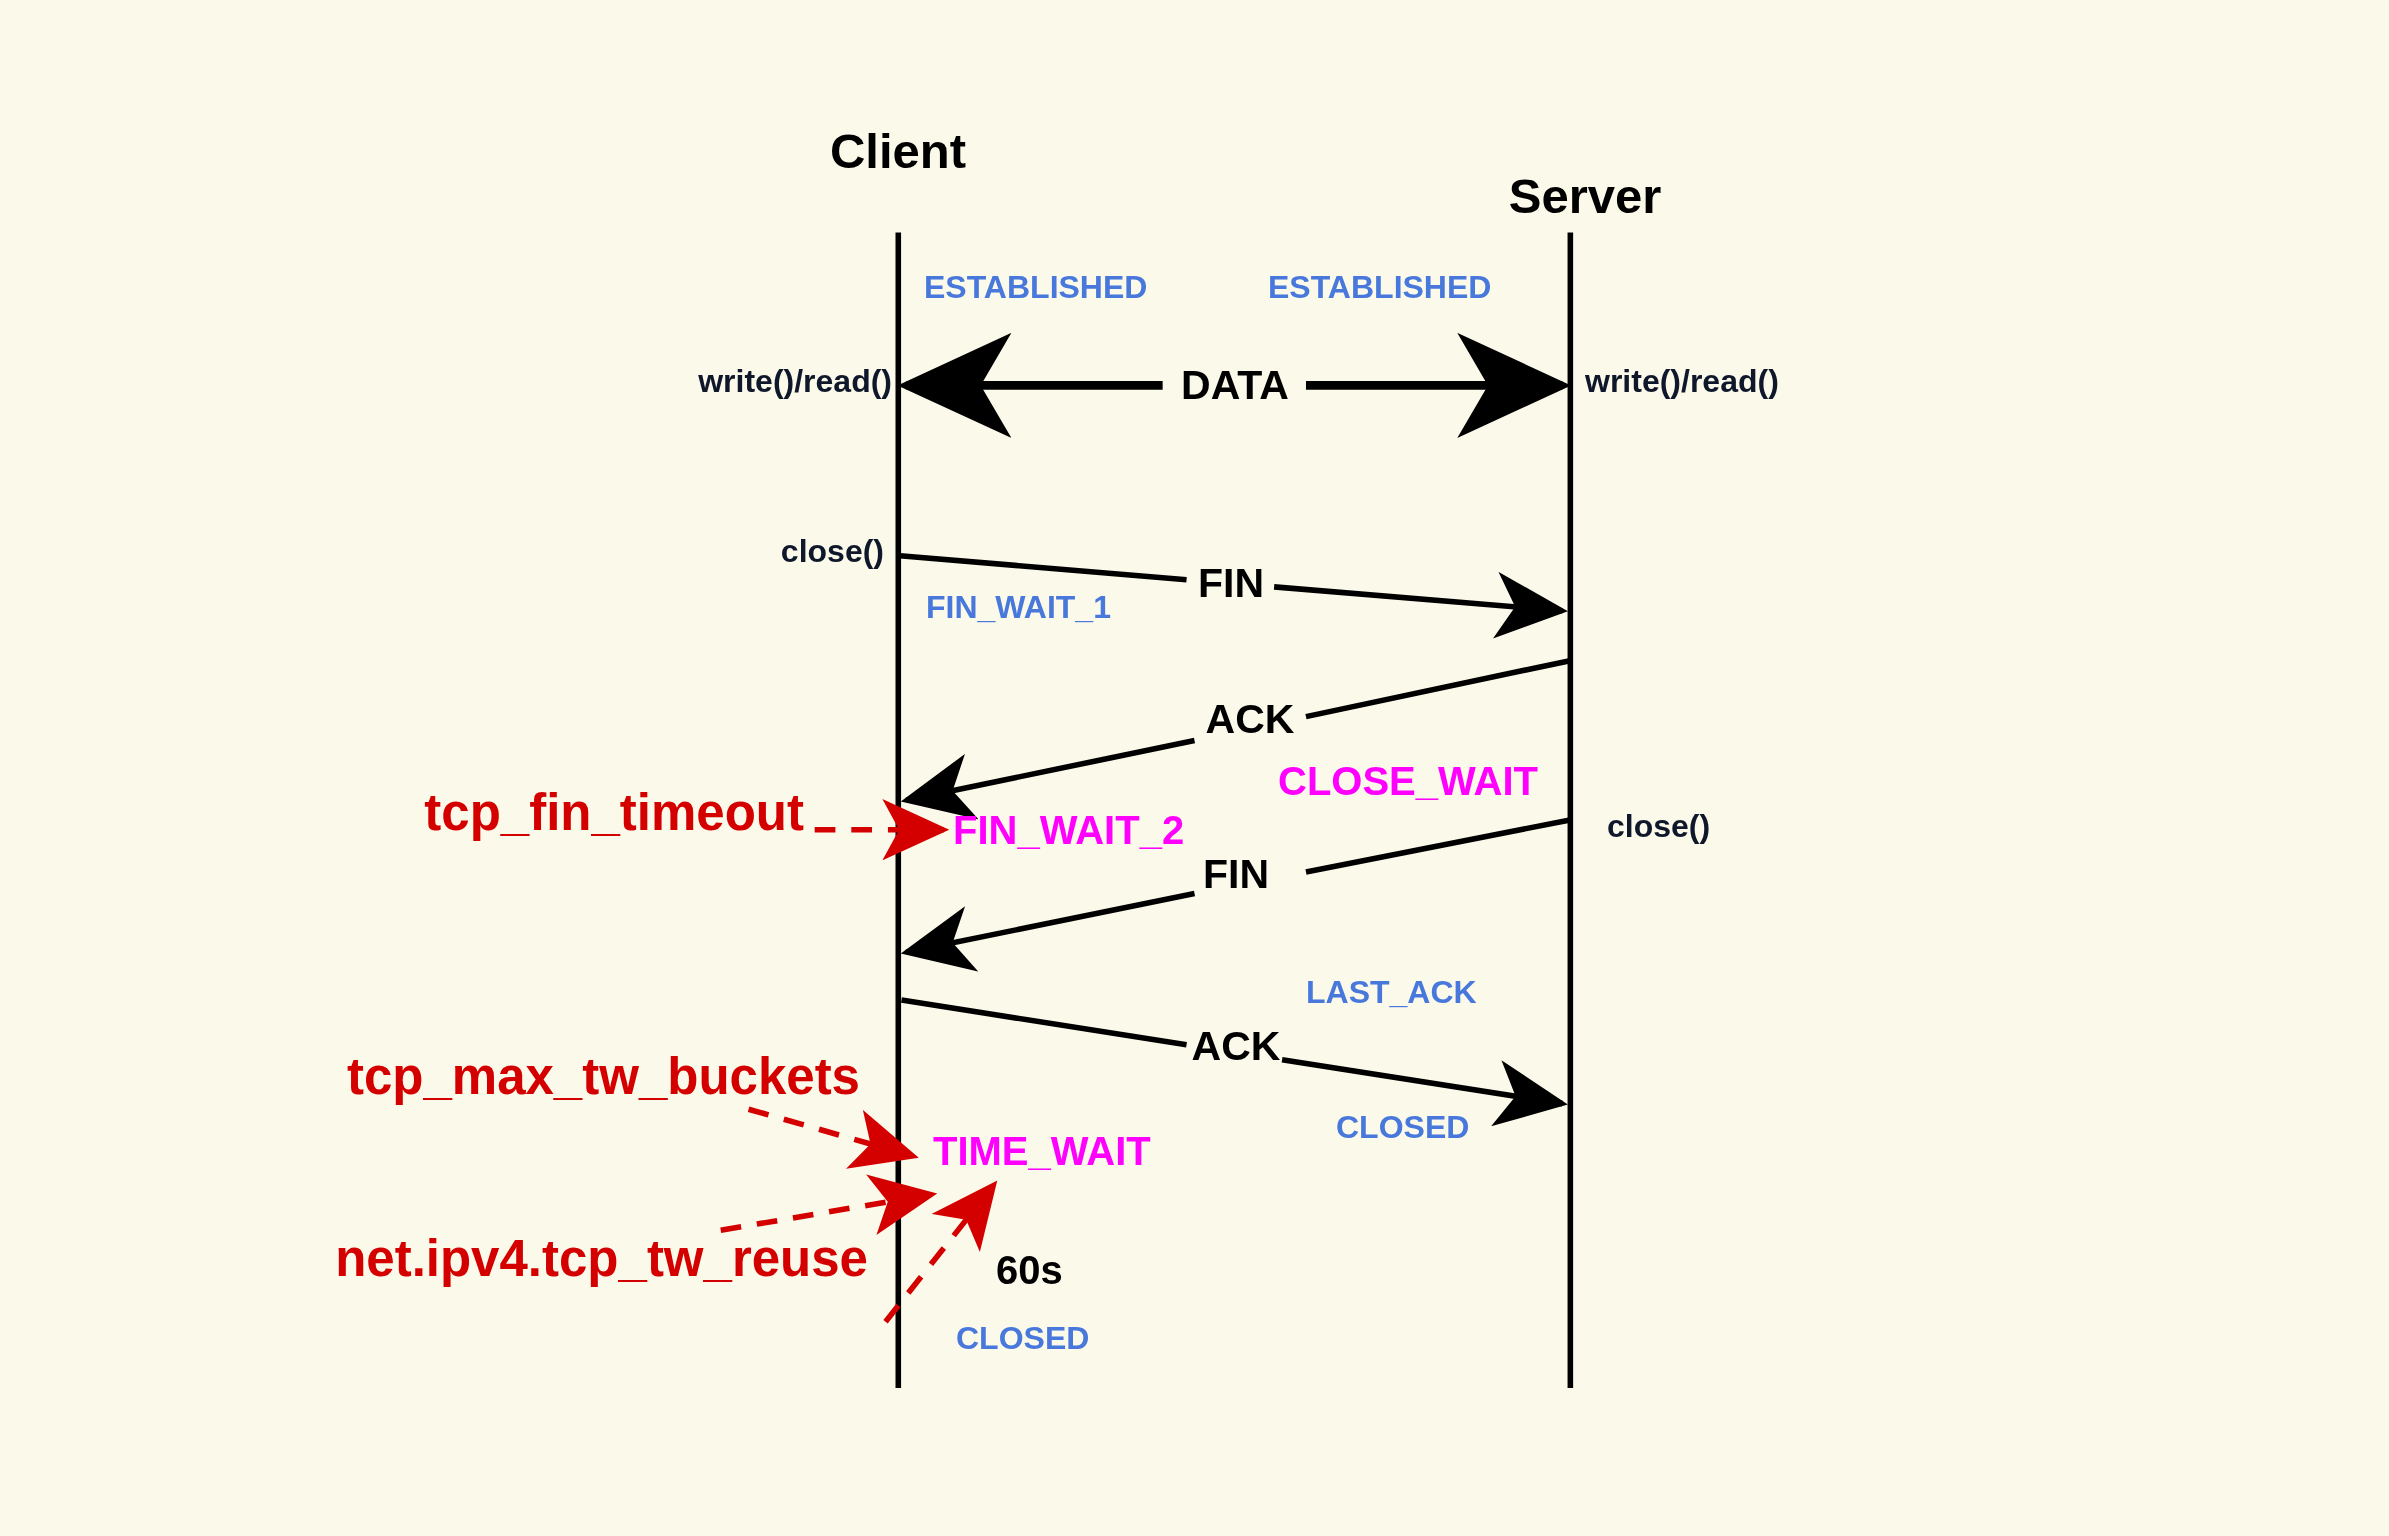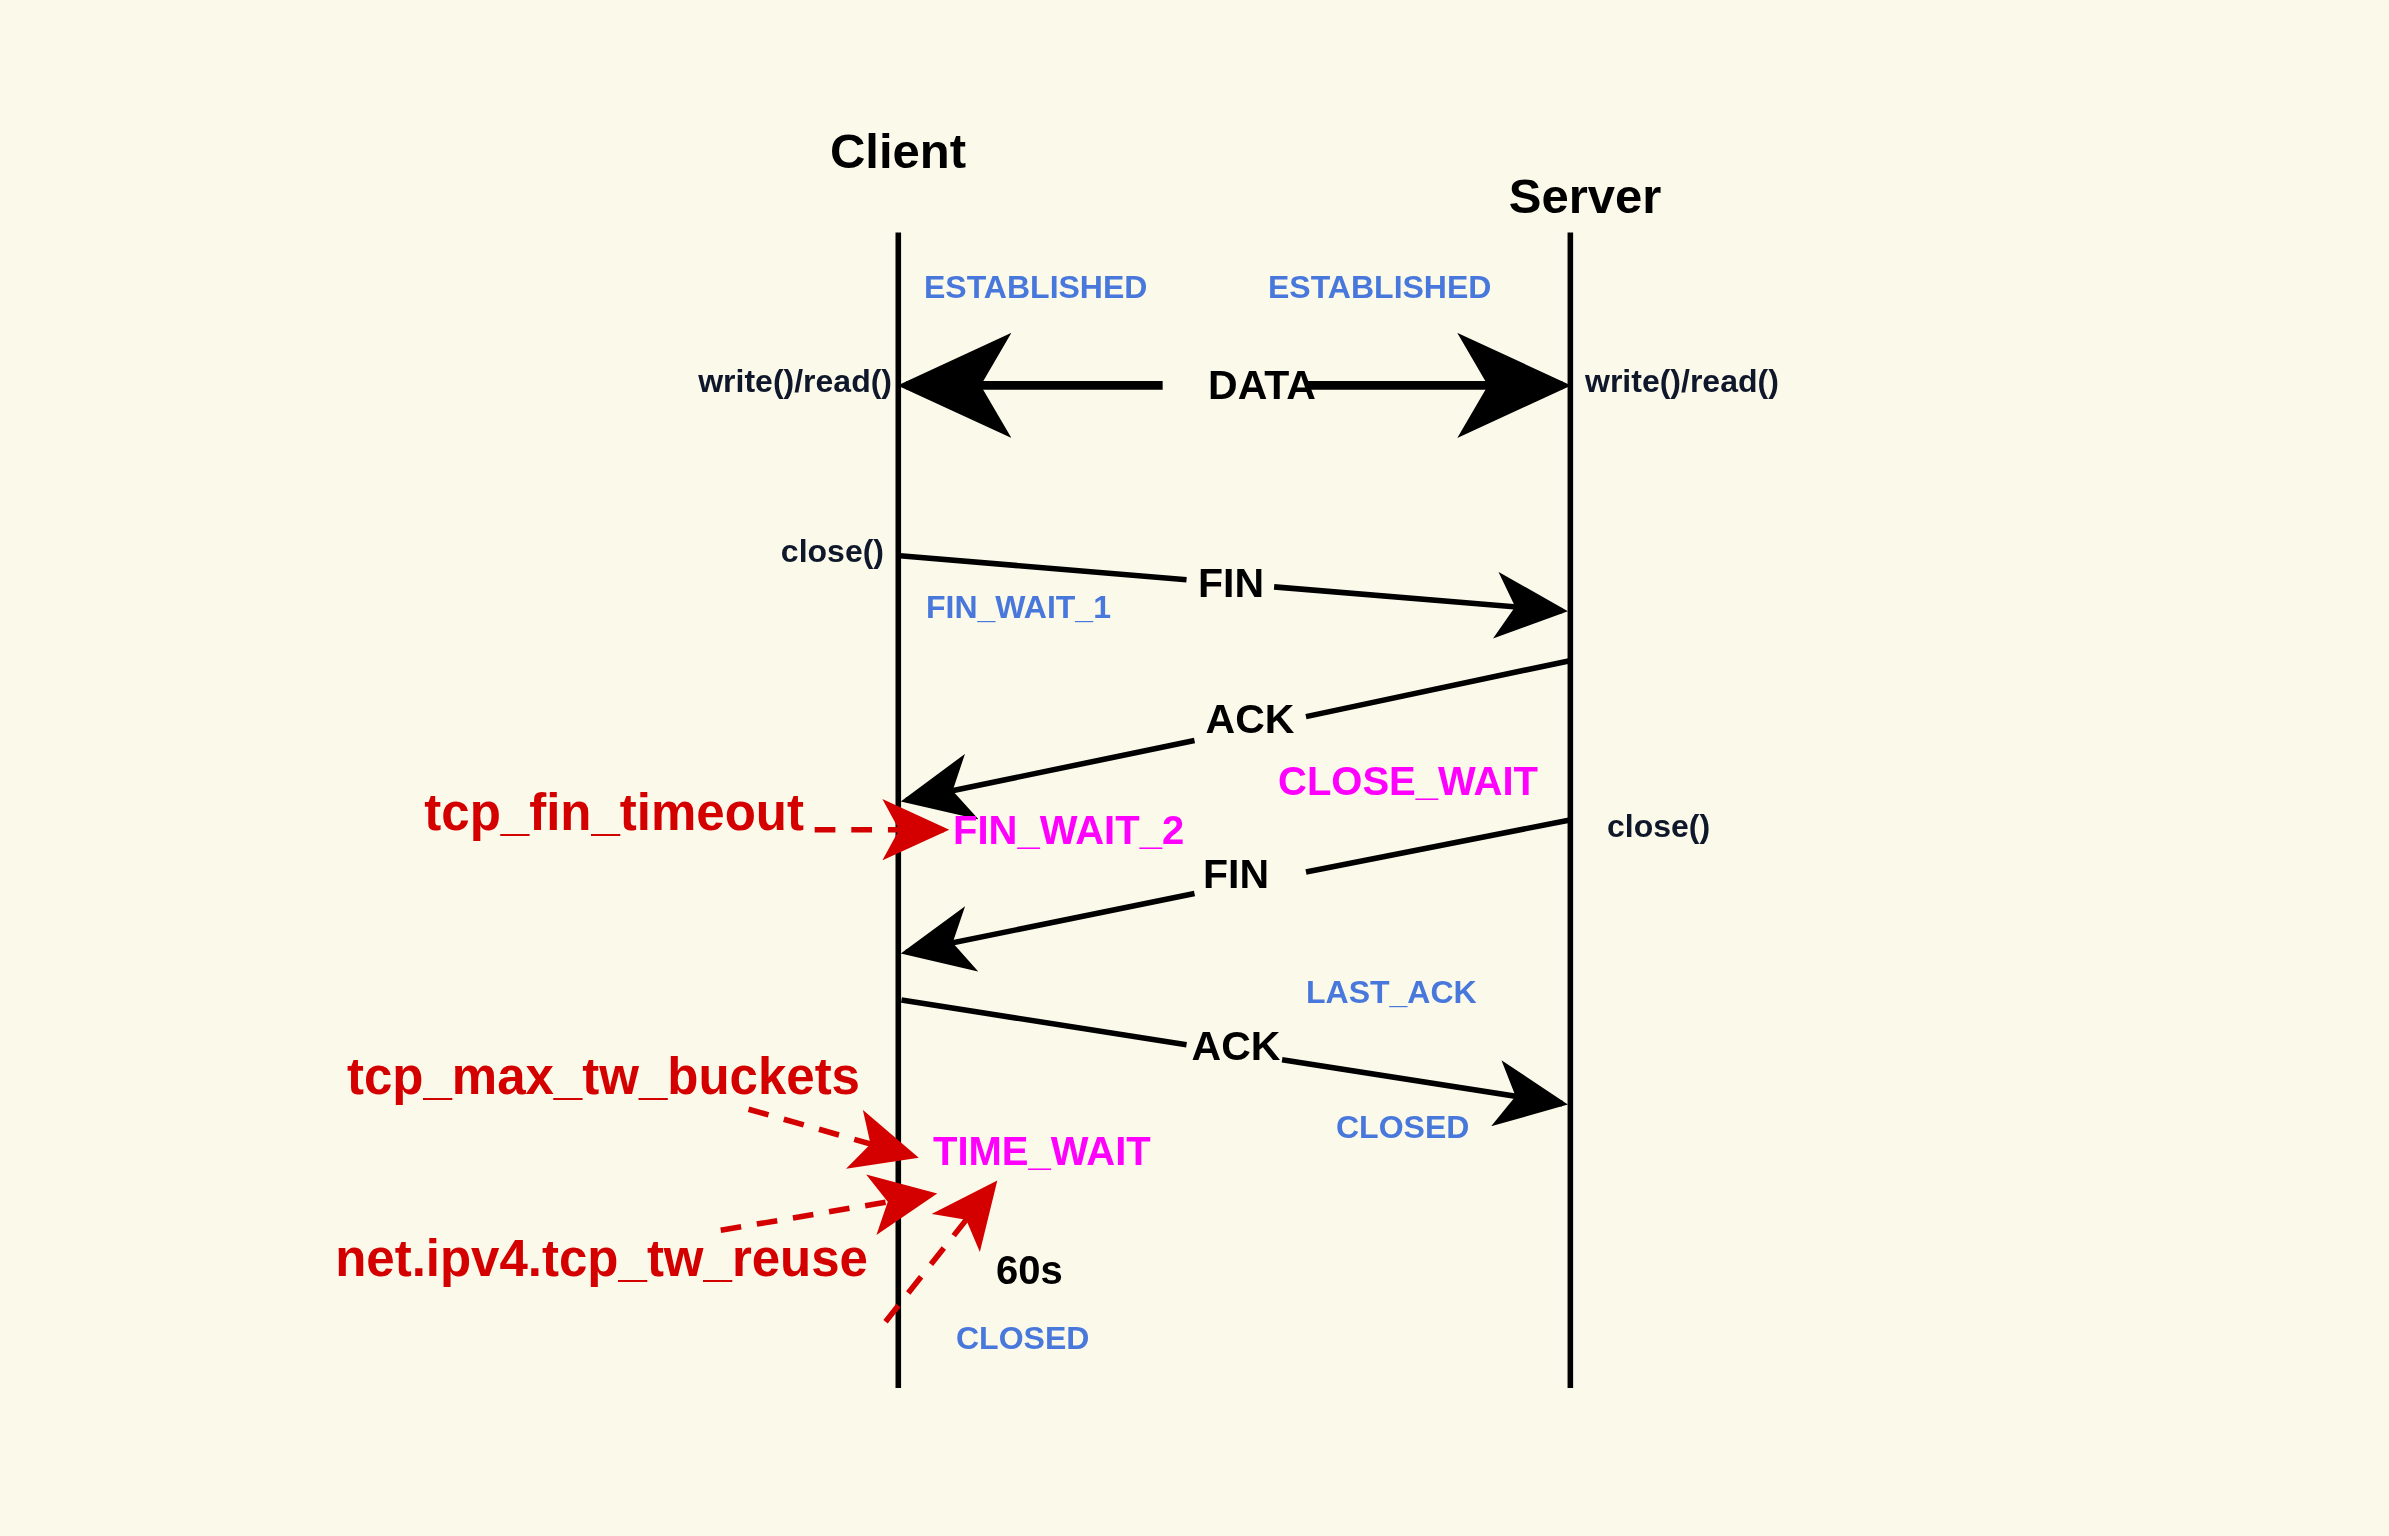--- a/index.html
+++ b/index.html
@@ -107,21 +107,21 @@
 
   <div class="lbl state-blue" style="left:956px; top:1322px;">CLOSED</div>
 
   <div class="lbl api-blue r" style="left:892px; top:365px;">write()/read()</div>
   <div class="lbl api-blue" style="left:1585px; top:365px;">write()/read()</div>
 
   <div class="lbl api-blue r" style="left:884px; top:535px;">close()</div>
 
   <div class="lbl api-blue" style="left:1607px; top:810px;">close()</div>
 
-  <div class="lbl msg-black c" style="left:1235px; top:365px;margin-left:27px;">DATA</div>
+  <div class="lbl msg-black c" style="left:1235px; top:365px;">DATA</div>
 
   <div class="lbl msg-black c" style="left:1231px; top:563px;">FIN</div>
 
   <div class="lbl msg-black c" style="left:1250px; top:699px;">ACK</div>
 
   <div class="lbl msg-black c" style="left:1236px; top:854px;">FIN</div>
 
   <div class="lbl msg-black c" style="left:1236px; top:1026px;">ACK</div>
 
   <div class="lbl time-black" style="left:996px; top:1250px;">60s</div>

